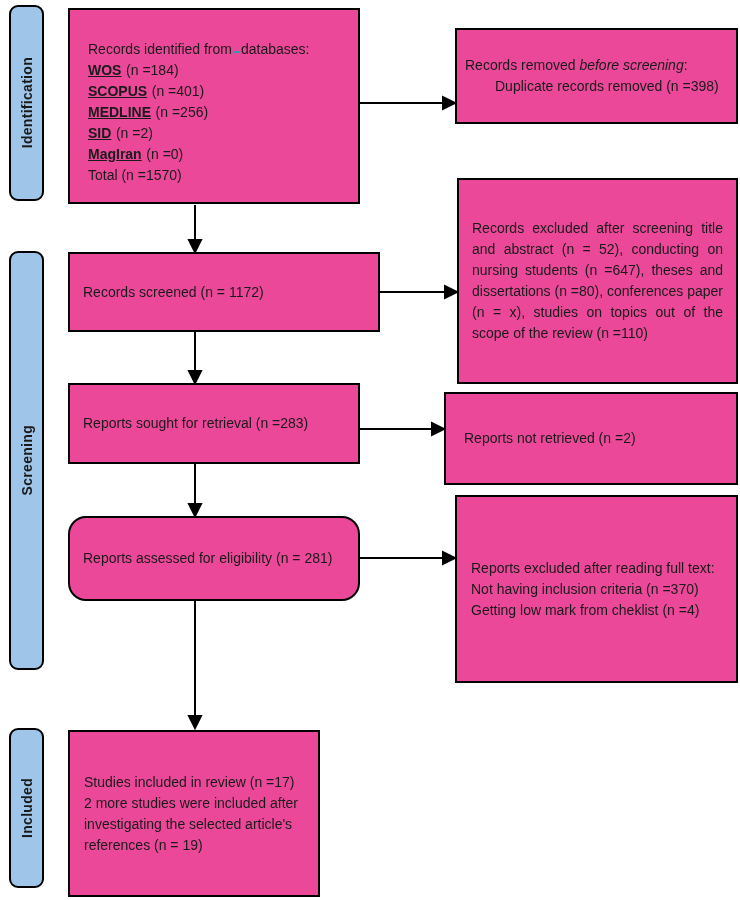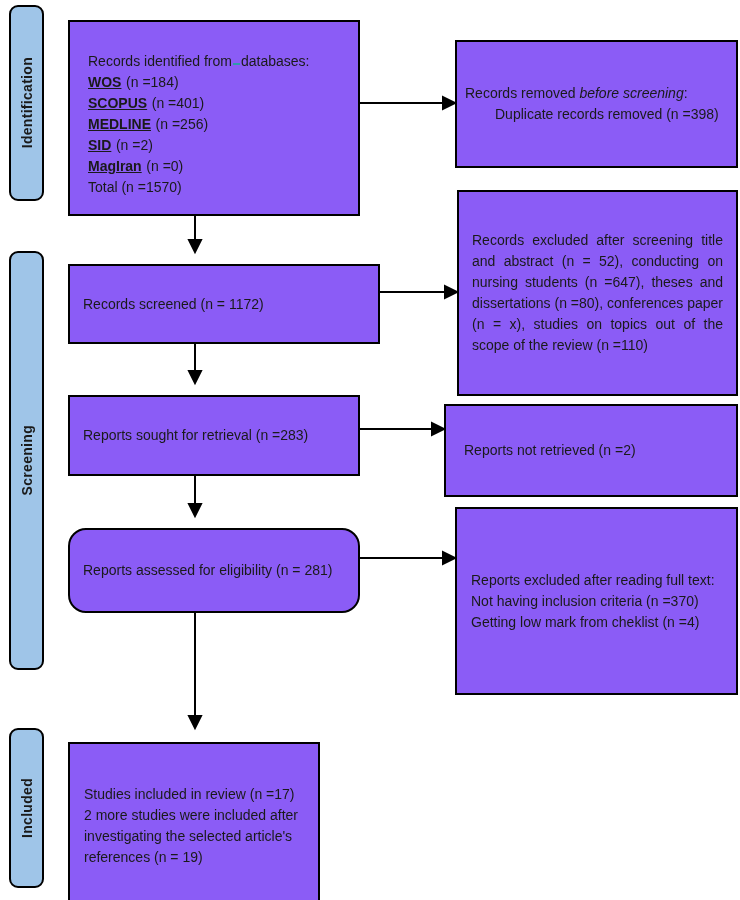--- a/index.html
+++ b/index.html
@@ -31,38 +31,37 @@
     letter-spacing:.3px;
     white-space:nowrap;
   }
   .stage-identification{left:9px;top:5px;width:35px;height:196px;}
   .stage-screening{left:9px;top:251px;width:35px;height:419px;}
   .stage-included{left:9px;top:728px;width:35px;height:160px;}
 
   
   .box{
     position:absolute;
-    background:#8b5cf6;
+    background:#ec4899;
     border:2px solid var(--border,#000);
     box-sizing:border-box;
     line-height:21px;
-    margin-top:12px;
   }
   .center{display:flex;flex-direction:column;justify-content:center;}
   .pre{white-space:pre-line;}
 
   
   .b1{left:68px;top:8px;width:292px;height:196px;padding:29px 16px 0 18px;}
   .b2{left:68px;top:252px;width:312px;height:80px;padding-left:13px;}
   .b3{left:68px;top:383px;width:292px;height:81px;padding-left:13px;}
   .b4{left:68px;top:516px;width:292px;height:85px;padding-left:13px;border-radius:18px;}
   .b5{left:68px;top:730px;width:252px;height:167px;padding-left:14px;padding-right:8px;}
 
   
-  .r1{left:455px;top:28px;width:283px;height:128px;padding-left:8px;padding-right:6px;}
+  .r1{left:455px;top:28px;width:283px;height:96px;padding-left:8px;padding-right:6px;}
   .r1 .indent{padding-left:30px;}
   .r2{left:457px;top:178px;width:281px;height:206px;padding:0 13px;}
   .r2 .just{text-align:justify;}
   .r3{left:444px;top:392px;width:294px;height:93px;padding-left:18px;}
   .r4{left:455px;top:495px;width:283px;height:188px;padding-left:14px;padding-right:6px;}
 
   .src-name{font-weight:bold;text-decoration:underline;}
   .src-cnt{margin-left:.33em;}
 
   

